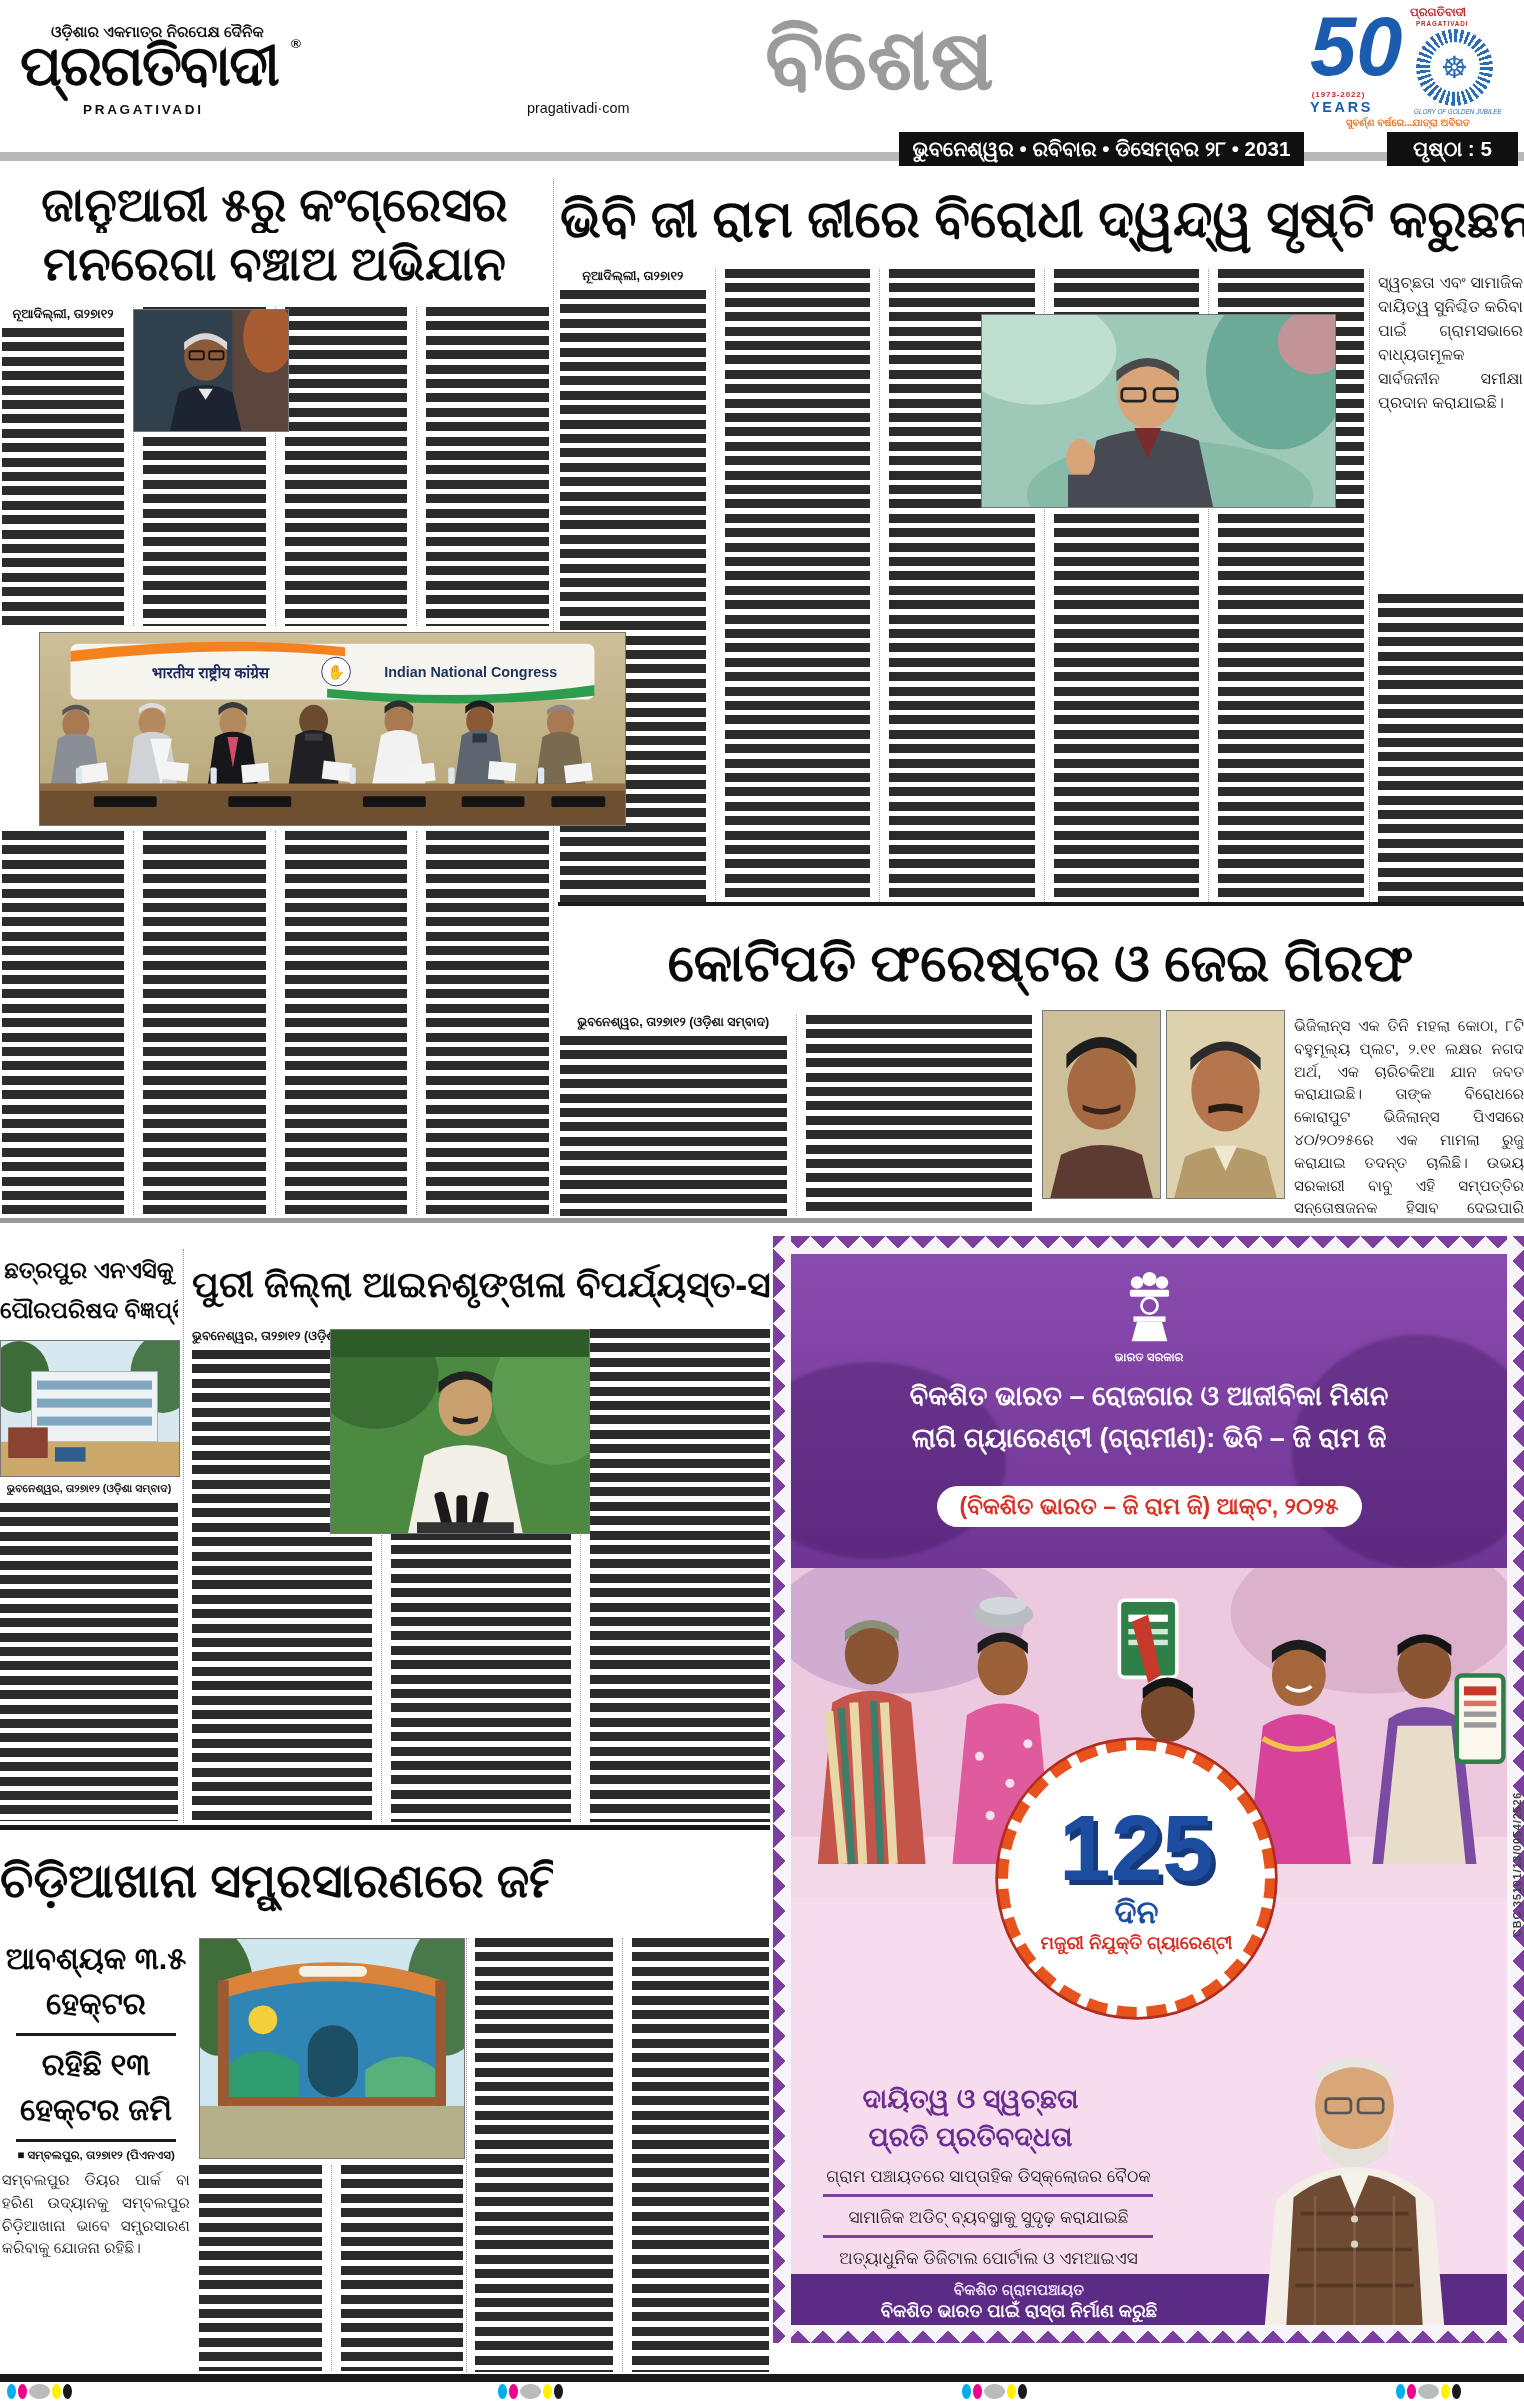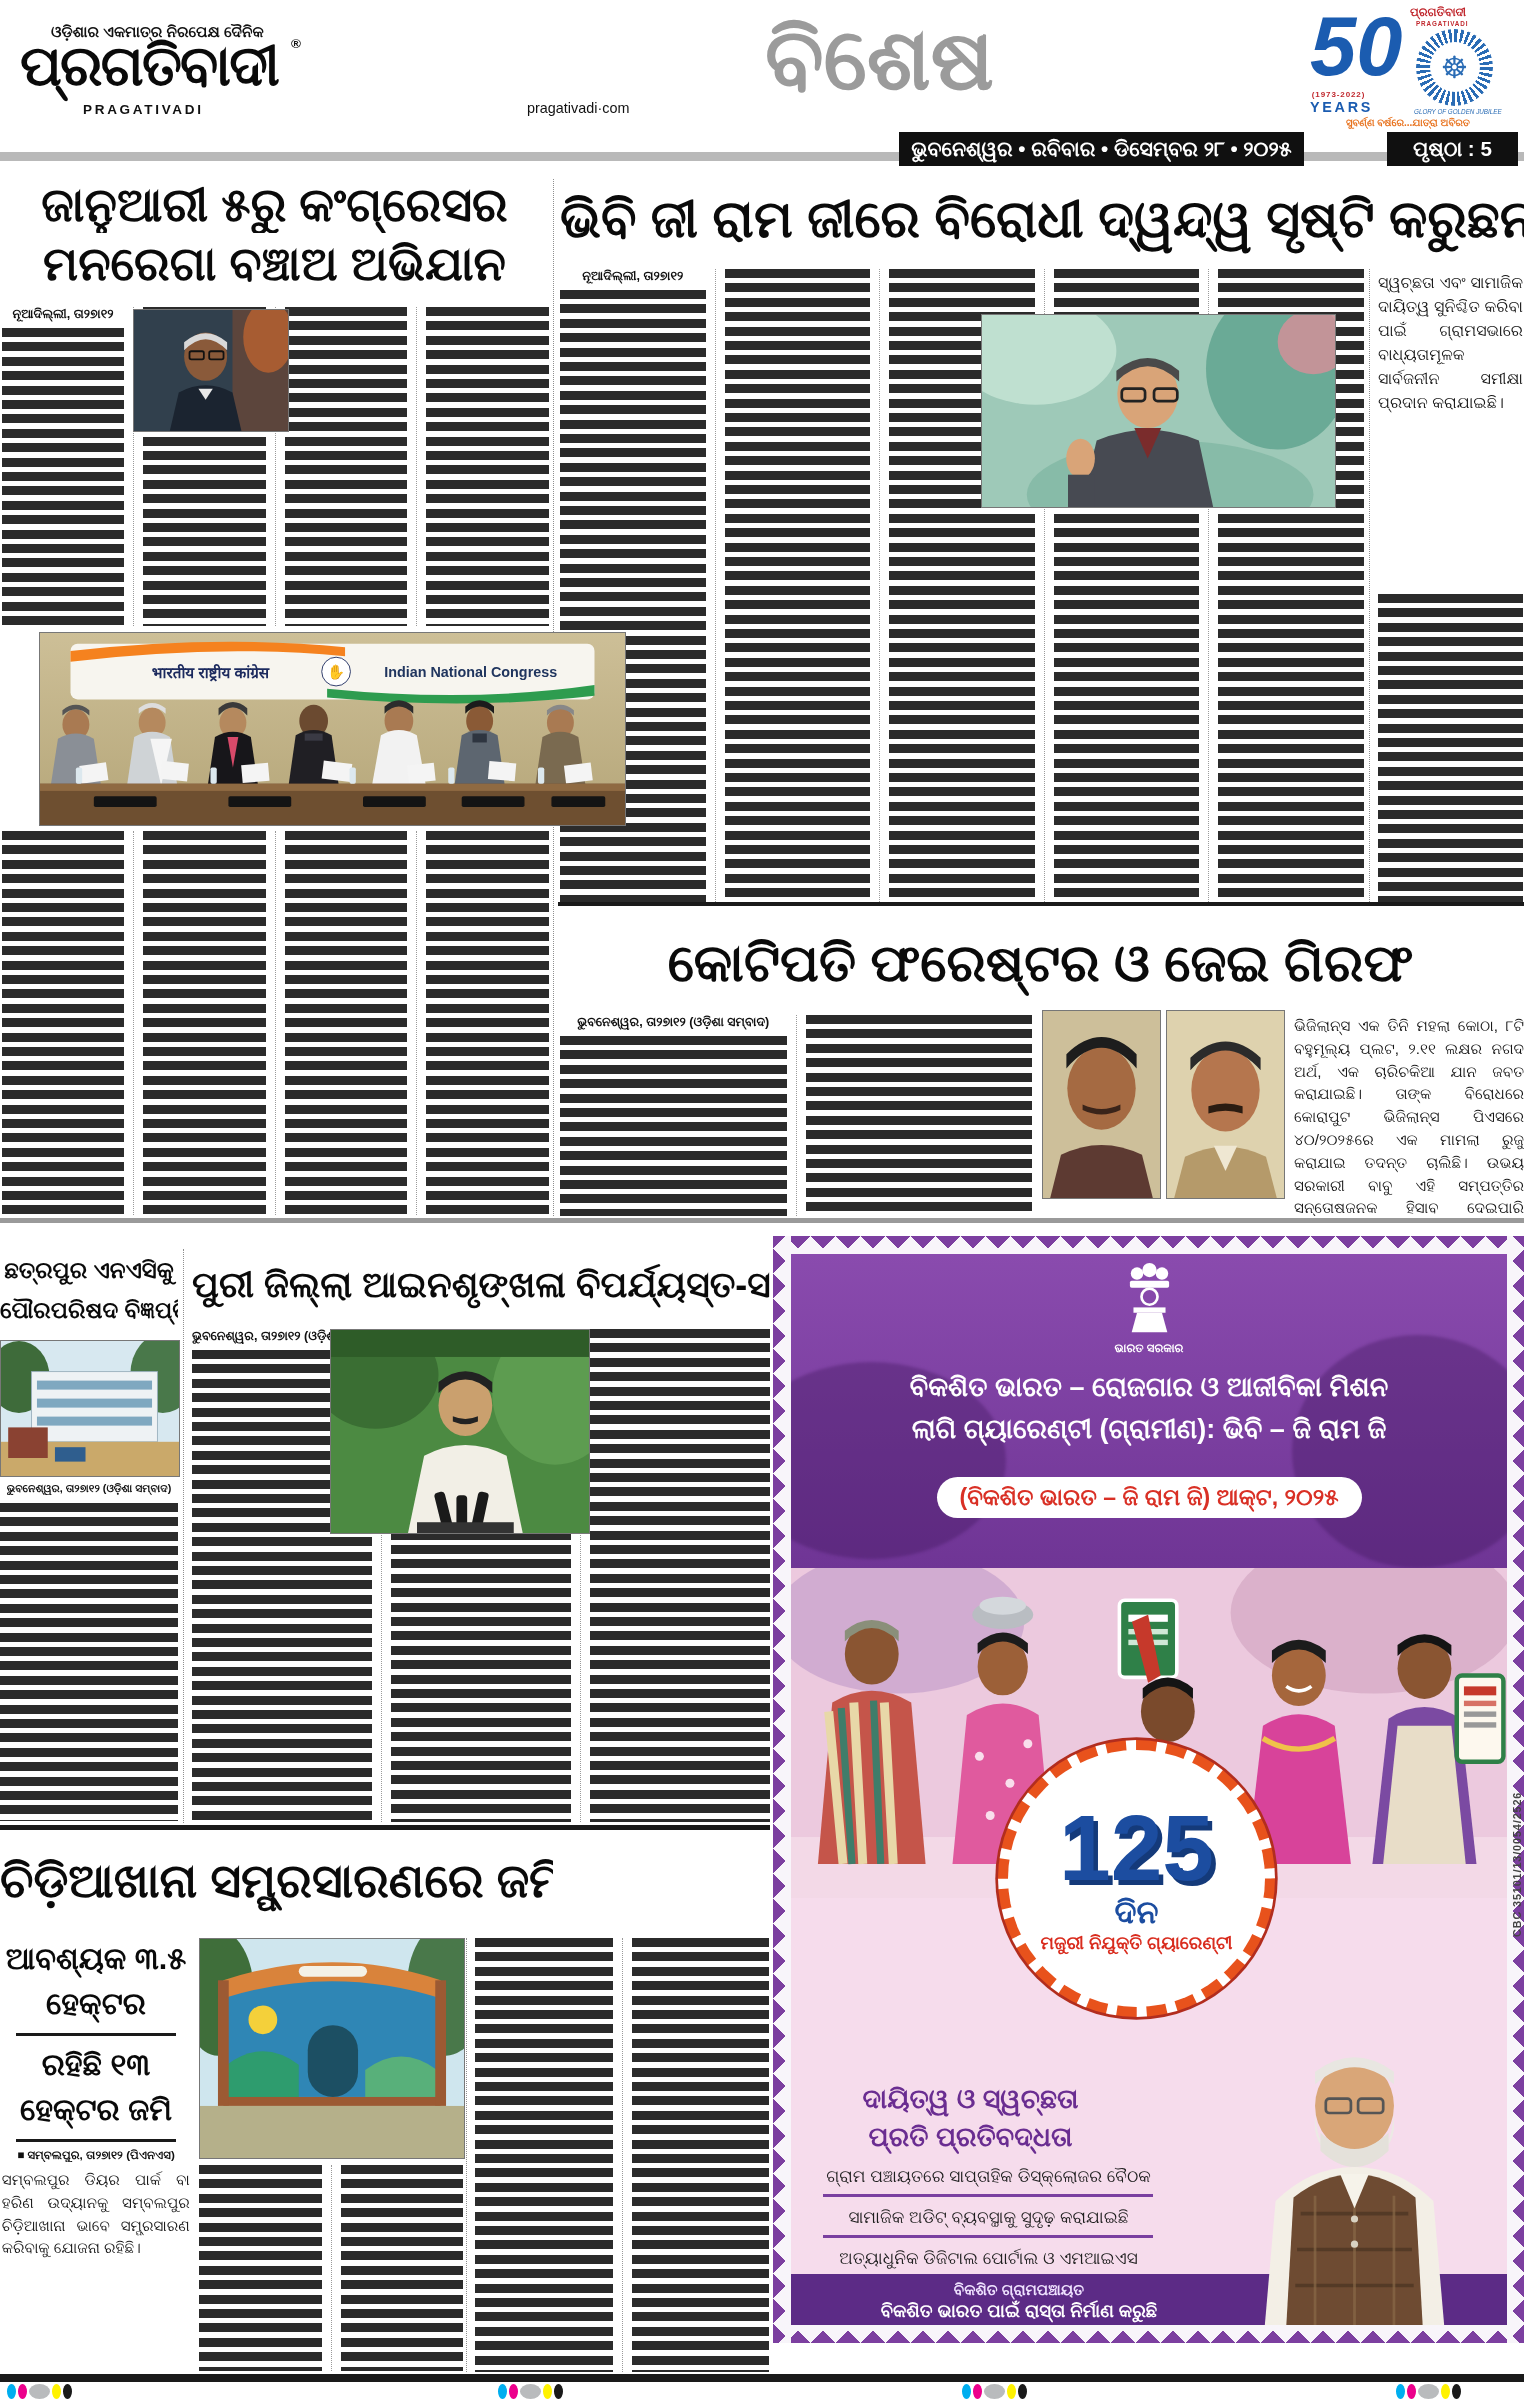--- a/index.html
+++ b/index.html
@@ -72,21 +72,21 @@
       <div class="abs mandala" style="left:106px;top:27px;width:77px;height:77px">
         <div class="inner">☸</div>
       </div>
       <div class="abs" style="left:1.8px;top:88px;font-size:8px;font-weight:700;color:#c0272d;letter-spacing:0.9px">(1973-2022)</div>
       <div class="abs" style="left:0;top:97px;font-size:14.4px;font-weight:800;color:#1b5cb0;letter-spacing:2.7px">YEARS</div>
       <div class="abs" style="left:104px;top:106px;font-size:6.3px;font-style:italic;color:#2a6cb5;white-space:nowrap">GLORY OF GOLDEN JUBILEE</div>
       <div class="abs" style="left:36px;top:115px;font-size:10px;font-weight:700;color:#e8731f;white-space:nowrap">ସୁବର୍ଣ୍ଣ ବର୍ଷରେ...ଯାତ୍ରା ଅବିରତ</div>
     </div>
 
     <div class="abs" style="left:0;top:152px;width:1525px;height:9px;background:#b9b9b9"></div>
-    <div class="abs pillbar" style="left:899px;top:132px;width:405px;height:34px;font-size:20.6px;line-height:34px">ଭୁବନେଶ୍ୱର • ରବିବାର • ଡିସେମ୍ବର ୨୮ • ୨୦୨୫</div>
+    <div class="abs pillbar" style="left:899px;top:132px;width:405px;height:34px;font-size:20.6px;line-height:34px">ଭୁବନେଶ୍ୱର • ରବିବାର • ଡିସେମ୍ବର ୨୮ • 2031</div>
     <div class="abs pillbar" style="left:1387px;top:132px;width:131px;height:34px;font-size:20.6px;line-height:34px">ପୃଷ୍ଠା : 5</div>
   </div>
 
   <div class="abs hl" style="left:0;top:176px;width:549px;height:57px;font-size:47px;line-height:57px">ଜାନୁଆରୀ ୫ରୁ କଂଗ୍ରେସର</div>
   <div class="abs hl" style="left:0;top:235px;width:549px;height:57px;font-size:47px;line-height:57px">ମନରେଗା ବଞ୍ଚାଅ ଅଭିଯାନ</div>
 
   <div class="abs cols" style="left:1.8px;top:307px;width:547px;height:319px">
     <div class="col">
       <div class="by">ନୂଆଦିଲ୍ଲୀ, ତା୨୭ା୧୨</div>
       <div class="tl"></div>
@@ -402,21 +402,21 @@
     <div class="abs zzh" style="left:0;top:0;width:752px;height:18px"></div>
     <div class="abs zzhb" style="left:0;top:1089px;width:752px;height:18px"></div>
     <div class="abs zzvl" style="left:0;top:0;width:18px;height:1107px"></div>
     <div class="abs zzvr" style="left:734px;top:0;width:18px;height:1107px"></div>
 
     <div class="abs" style="left:18px;top:18px;width:716px;height:1071px;overflow:hidden">
 
       <div class="adhead" style="width:716px;height:314px">
         <div class="blob" style="left:-54px;top:108px;width:269px;height:197px"></div>
         <div class="blob" style="right:-36px;top:81px;width:251px;height:233px"></div>
-        <div style="position:relative;padding-top:7px">
+        <div style="position:relative;padding-top:16px">
           <svg width="57" height="75" viewBox="0 0 64 84">
             <g fill="#fff">
               <circle cx="18" cy="14" r="7"></circle>
                 <circle cx="32" cy="10" r="8"></circle>
                 <circle cx="46" cy="14" r="7"></circle>
               <rect x="10" y="22" width="44" height="8" rx="2"></rect>
               <circle cx="32" cy="40" r="9" fill="none" stroke="#fff" stroke-width="3"></circle>
               <rect x="14" y="52" width="36" height="6"></rect>
               <path d="M18 58 L46 58 L52 80 L12 80 Z"></path>
             </g>

